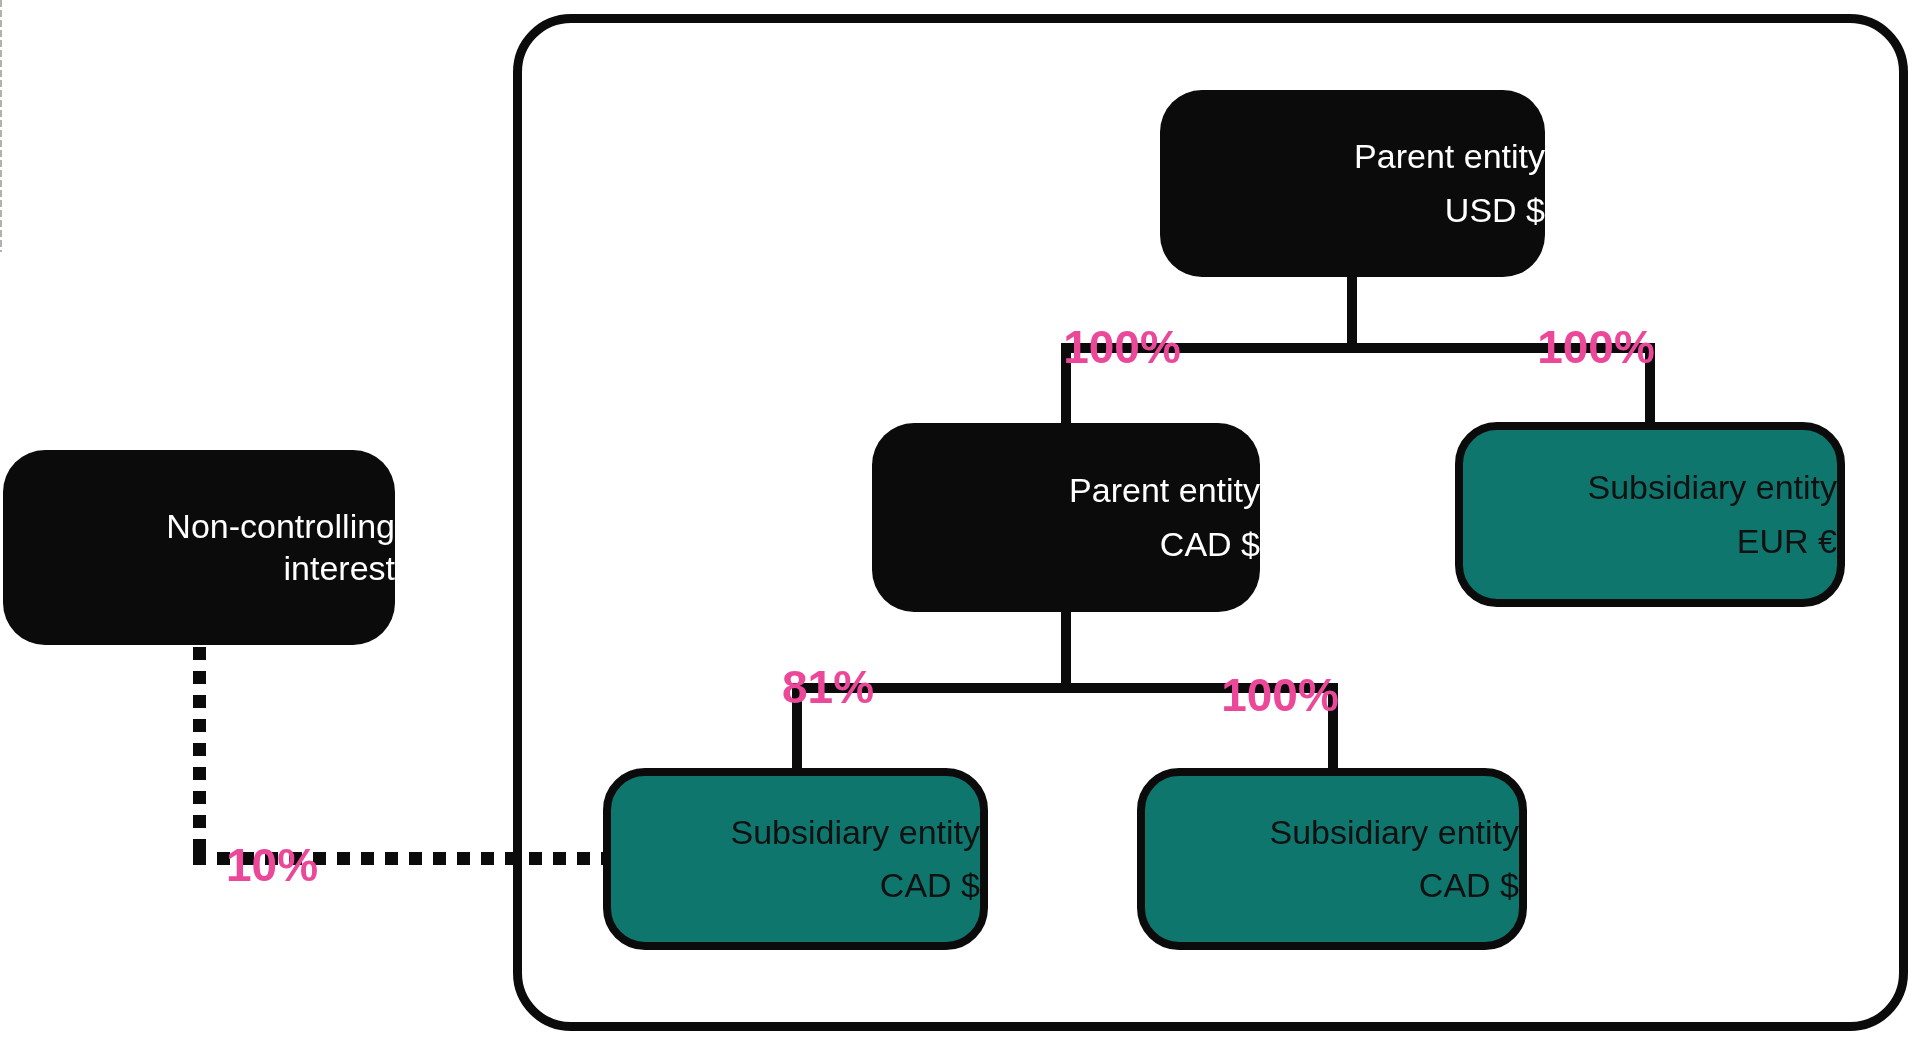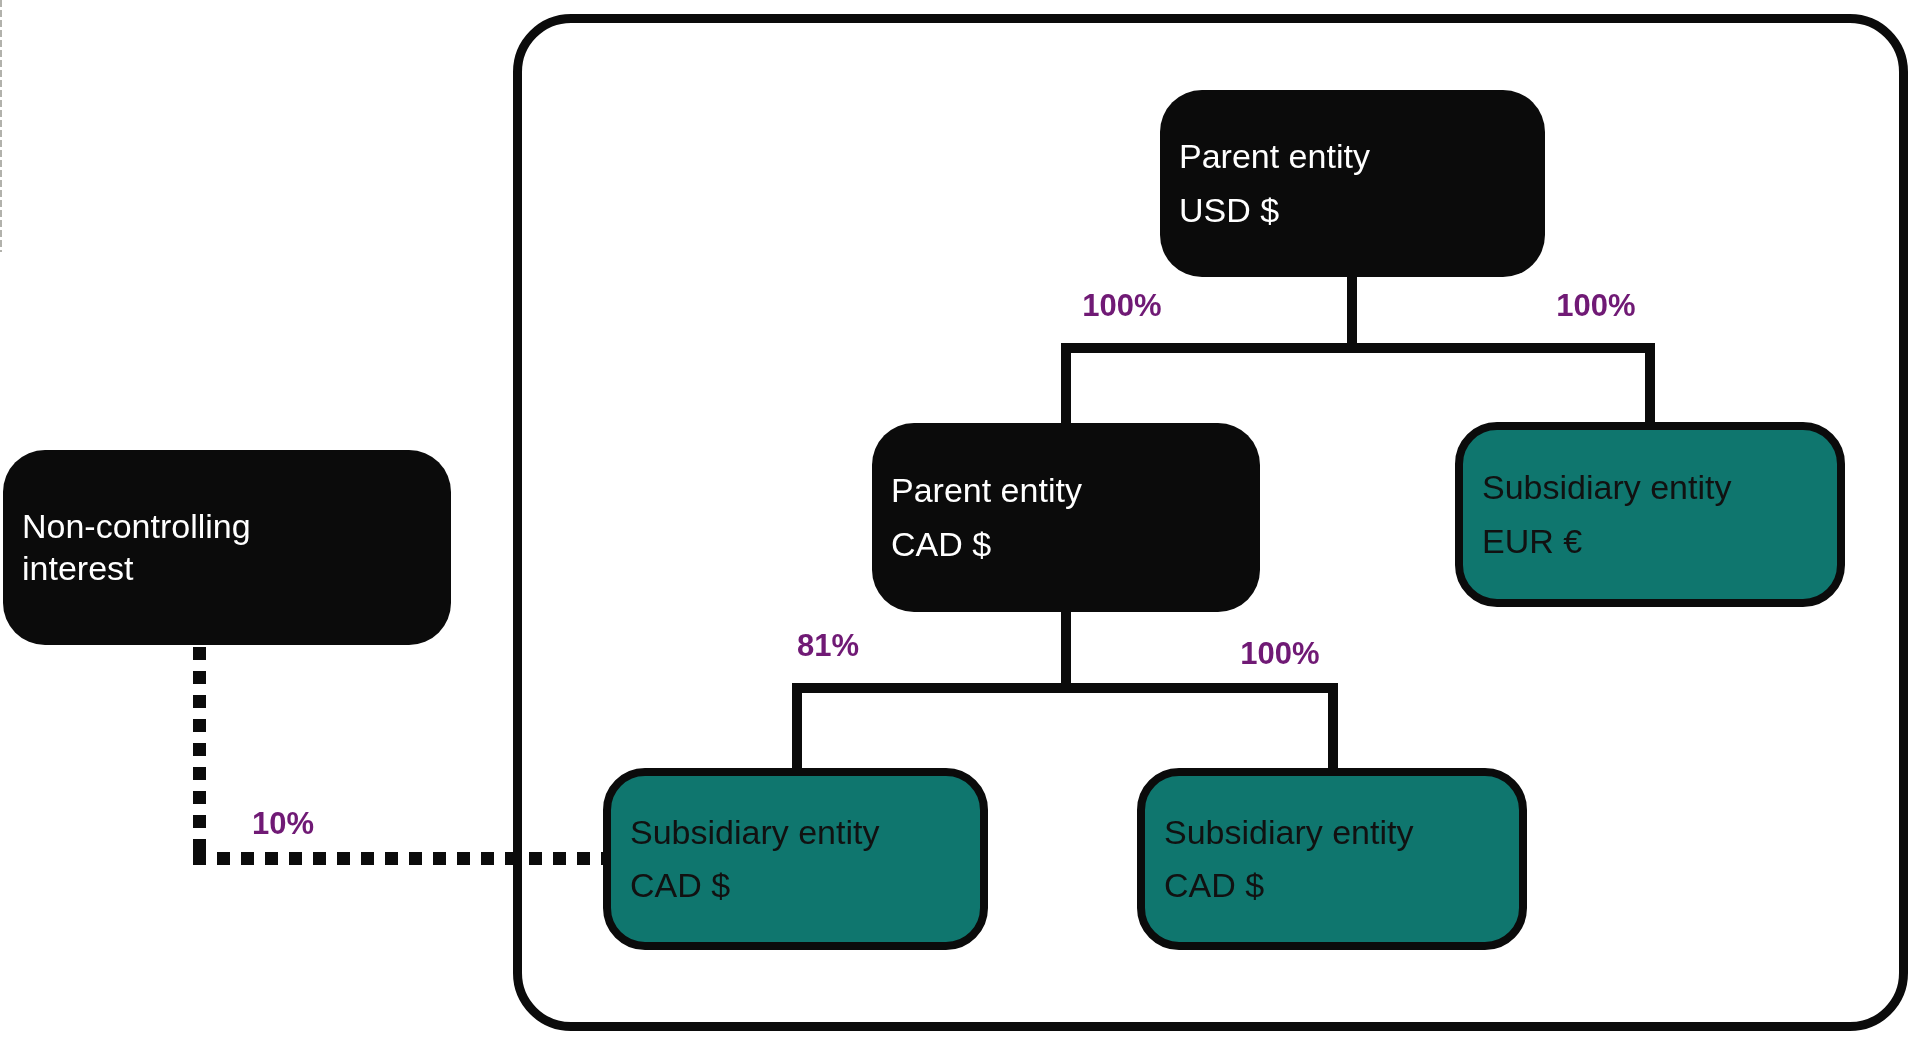--- a/index.html
+++ b/index.html
@@ -18,21 +18,21 @@
     border-radius:58px;
     background:transparent;
     box-sizing:border-box;
   }
   
   .node{
     position:absolute;
     box-sizing:border-box;
     border-radius:42px;
     display:flex;flex-direction:column;
-    align-items:flex-start;justify-content:center;
+    align-items:flex-end;justify-content:center;
     gap:16px;
     text-align:center;
     font-size:34px;
     line-height:1.1;
     padding-left:19px;
   }
   .node.black{background:#0b0b0b;color:#ffffff;}
   .node.white{background:#0f766e;color:#111111;border:8px solid #0b0b0b;}
   .node .l1,.node .l2{white-space:nowrap;}
   
@@ -42,24 +42,25 @@
     position:absolute;width:13px;
     background:repeating-linear-gradient(to bottom,#0b0b0b 0 13px,transparent 13px 24px);
   }
   .dot-h{
     position:absolute;height:13px;
     background:repeating-linear-gradient(to right,#0b0b0b 0 13px,transparent 13px 24px);
   }
   
   .pct{
     position:absolute;
-    font-size:31px;font-weight:bold;
-    color:#701a75;
+    font-size:46px;font-weight:bold;
+    color:#ec4899;
     transform:translateX(-50%);
     white-space:nowrap;
+    margin-top:32px;
   }
   
   .artifact{
     position:absolute;left:0;top:0;width:2px;height:252px;
     background:repeating-linear-gradient(to bottom,#b2b2ac 0 7px,transparent 7px 10px);
   }
 </style>
 </head>
 <body>
 
@@ -79,21 +80,21 @@
   <div class="seg" style="left:792px;top:683px;width:10px;height:87px;"></div>
   <div class="seg" style="left:1328px;top:683px;width:10px;height:87px;"></div>
 
   <div class="dot-v" style="left:193px;top:647px;height:218px;"></div>
   <div class="dot-h" style="left:193px;top:852px;width:412px;"></div>
 
   <div class="pct" style="left:1122px;top:288px;">100%</div>
   <div class="pct" style="left:1596px;top:288px;">100%</div>
   <div class="pct" style="left:828px;top:628px;">81%</div>
   <div class="pct" style="left:1280px;top:636px;">100%</div>
-  <div class="pct" style="left:283px;top:806px;">10%</div>
+  <div class="pct" style="left:272px;top:806px;">10%</div>
 
   <div class="node black" style="left:1160px;top:90px;width:385px;height:187px;">
     <div class="l1">Parent entity</div>
     <div class="l2">USD $</div>
   </div>
 
   <div class="node black" style="left:872px;top:423px;width:388px;height:189px;">
     <div class="l1">Parent entity</div>
     <div class="l2">CAD $</div>
   </div>
@@ -106,18 +107,18 @@
   <div class="node white" style="left:603px;top:768px;width:385px;height:182px;">
     <div class="l1">Subsidiary entity</div>
     <div class="l2">CAD $</div>
   </div>
 
   <div class="node white" style="left:1137px;top:768px;width:390px;height:182px;">
     <div class="l1">Subsidiary entity</div>
     <div class="l2">CAD $</div>
   </div>
 
-  <div class="node black" style="left:3px;top:450px;width:448px;height:195px;gap:4px;">
+  <div class="node black" style="left:3px;top:450px;width:392px;height:195px;gap:4px;">
     <div class="l1">Non-controlling</div>
     <div class="l2">interest</div>
   </div>
 
 </div>
 
 </body></html>

